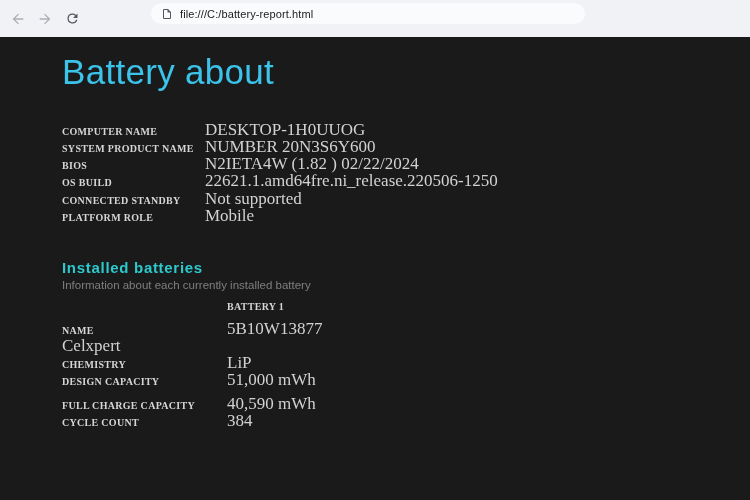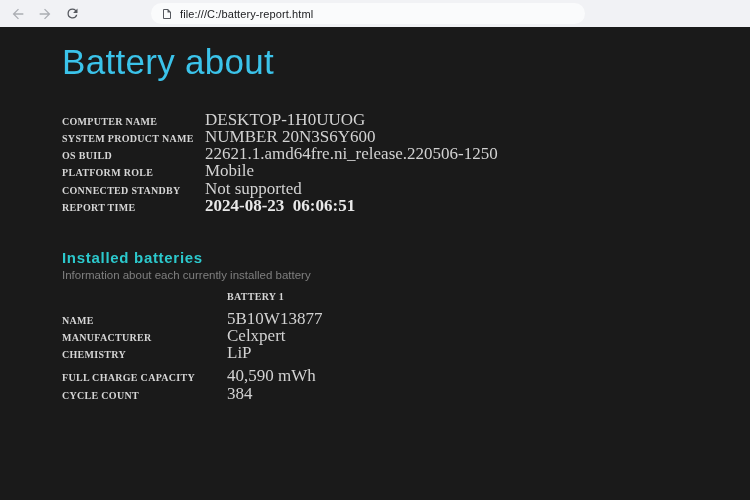--- a/index.html
+++ b/index.html
@@ -4,21 +4,21 @@
 <style>
   * { box-sizing: border-box; }
   html,body { margin:0; padding:0; }
   body {
     width:750px; height:500px; overflow:hidden;
     font-family:"Liberation Sans", sans-serif;
     background:var(--page-bg, #1a1a1a);
   }
   
   .toolbar {
-    position:relative; width:750px; height:27px;
+    position:relative; width:750px; height:37px;
     background:var(--toolbar-bg, #f1f2f5);
     display:flex; align-items:center;
   }
   .nav-btn {
     border:none; background:transparent; padding:0;
     width:24px; height:24px; margin-left:3px;
     display:flex; align-items:center; justify-content:center;
     cursor:pointer;
   }
   .nav-btn:first-child { margin-left:6px; }
@@ -106,56 +106,59 @@
     <div class="kv-table">
       <div class="kv-row">
         <span class="kv-label">COMPUTER NAME</span>
         <span class="kv-value">DESKTOP-1H0UUOG</span>
       </div>
       <div class="kv-row">
         <span class="kv-label">SYSTEM PRODUCT NAME</span>
         <span class="kv-value">NUMBER 20N3S6Y600</span>
       </div>
       <div class="kv-row">
+        <span class="kv-label">BIOS</span>
+        <span class="kv-value">N2IETA4W (1.82 ) 02/22/2024</span>
+      </div>
+      <div class="kv-row">
         <span class="kv-label">OS BUILD</span>
         <span class="kv-value">22621.1.amd64fre.ni_release.220506-1250</span>
-      </div>
-      <div class="kv-row">
-        <span class="kv-label">PLATFORM ROLE</span>
-        <span class="kv-value">Mobile</span>
       </div>
       <div class="kv-row">
         <span class="kv-label">CONNECTED STANDBY</span>
         <span class="kv-value">Not supported</span>
       </div>
       <div class="kv-row">
-        <span class="kv-label">REPORT TIME</span>
-        <span class="kv-value bold">2024-08-23  06:06:51</span>
+        <span class="kv-label">PLATFORM ROLE</span>
+        <span class="kv-value">Mobile</span>
       </div>
     </div>
 
     <h2 class="section-heading">Installed batteries</h2>
     <div class="section-subtitle">Information about each currently installed battery</div>
 
     <div class="kv-table battery-table">
       <div class="kv-row">
         <span class="kv-label"></span>
         <span class="kv-value col-header">BATTERY 1</span>
       </div>
       <div class="kv-row">
         <span class="kv-label">NAME</span>
         <span class="kv-value">5B10W13877</span>
       </div>
       <div class="kv-row">
-        <span class="kv-label">MANUFACTURER</span>
         <span class="kv-value">Celxpert</span>
       </div>
       <div class="kv-row">
         <span class="kv-label">CHEMISTRY</span>
         <span class="kv-value">LiP</span>
+      </div>
+      <div class="kv-row">
+        <span class="kv-label">DESIGN CAPACITY</span>
+        <span class="kv-value">51,000 mWh</span>
       </div>
       <div class="kv-row gap-before">
         <span class="kv-label">FULL CHARGE CAPACITY</span>
         <span class="kv-value">40,590 mWh</span>
       </div>
       <div class="kv-row">
         <span class="kv-label">CYCLE COUNT</span>
         <span class="kv-value">384</span>
       </div>
     </div>

